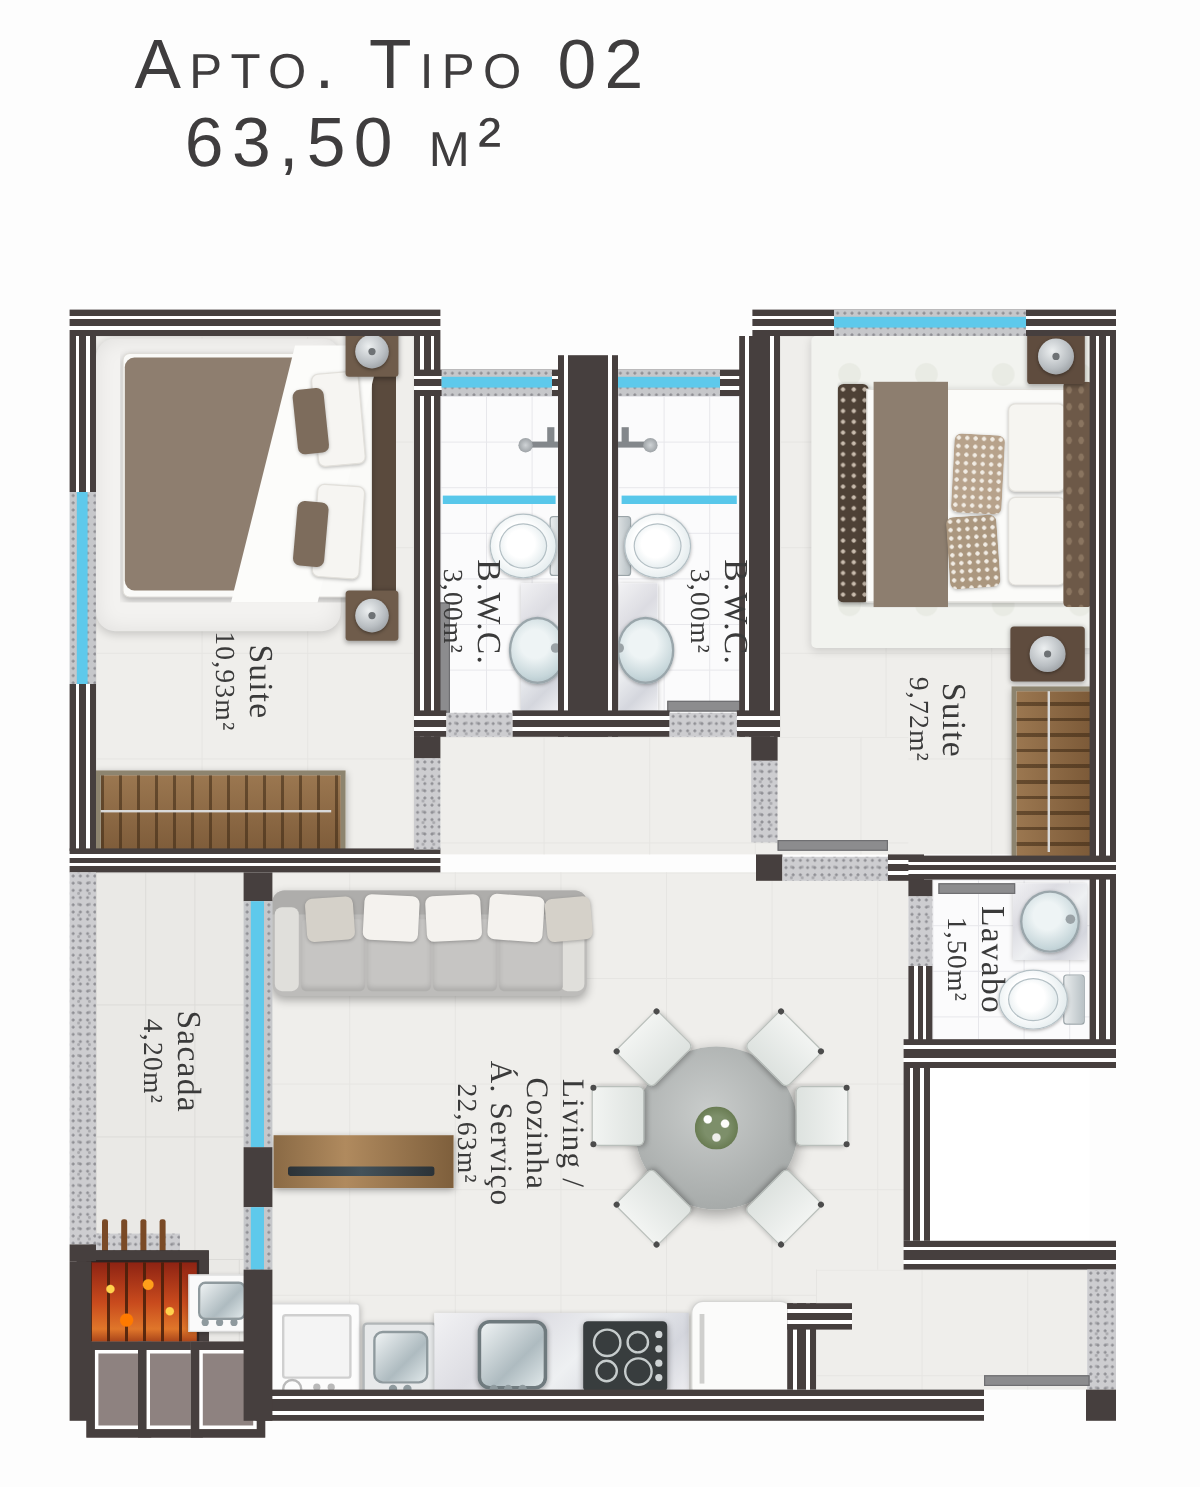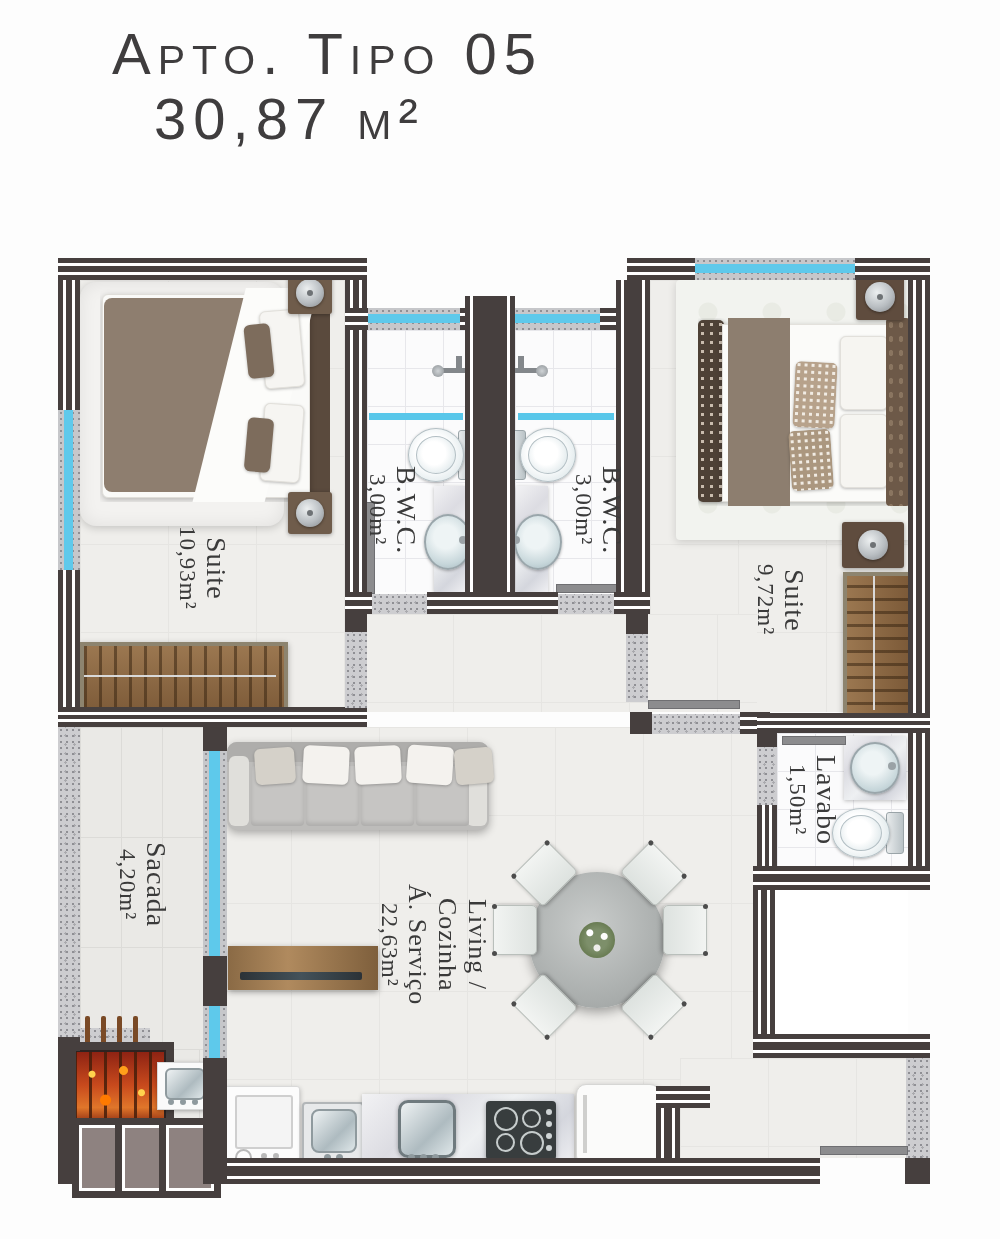--- a/index.html
+++ b/index.html
@@ -55,22 +55,22 @@
   #title{position:absolute;left:112px;top:22px;color:#3f3d3e;}
   #title .t1{font-size:58px;line-height:1.12;font-variant:small-caps;letter-spacing:7px;}
   #title .t2{font-size:58px;line-height:1.12;font-variant:small-caps;letter-spacing:7px;margin-left:42px;}
 </style>
 </head>
 <body>
 
 <div id="page">
 
   <div id="title">
-    <div class="t1">Apto. Tipo 05</div>
-    <div class="t2">30,87 m²</div>
+    <div class="t1">Apto. Tipo 02</div>
+    <div class="t2">63,50 m²</div>
   </div>
 
   <div class="floor" style="left:80px;top:280px;width:265px;height:427px;"></div>
   <div class="tile" style="left:367px;top:330px;width:98px;height:262px;"></div>
   <div class="tile" style="left:515px;top:330px;width:101px;height:262px;"></div>
   <div class="floor" style="left:650px;top:280px;width:258px;height:432px;"></div>
   <div class="floor" style="left:365px;top:614px;width:392px;height:98px;"></div>
   <div class="tile" style="left:777px;top:733px;width:131px;height:133px;"></div>
   <div class="floor" style="left:203px;top:727px;width:554px;height:431px;"></div>
   <div class="floor" style="left:680px;top:1058px;width:226px;height:100px;"></div>

